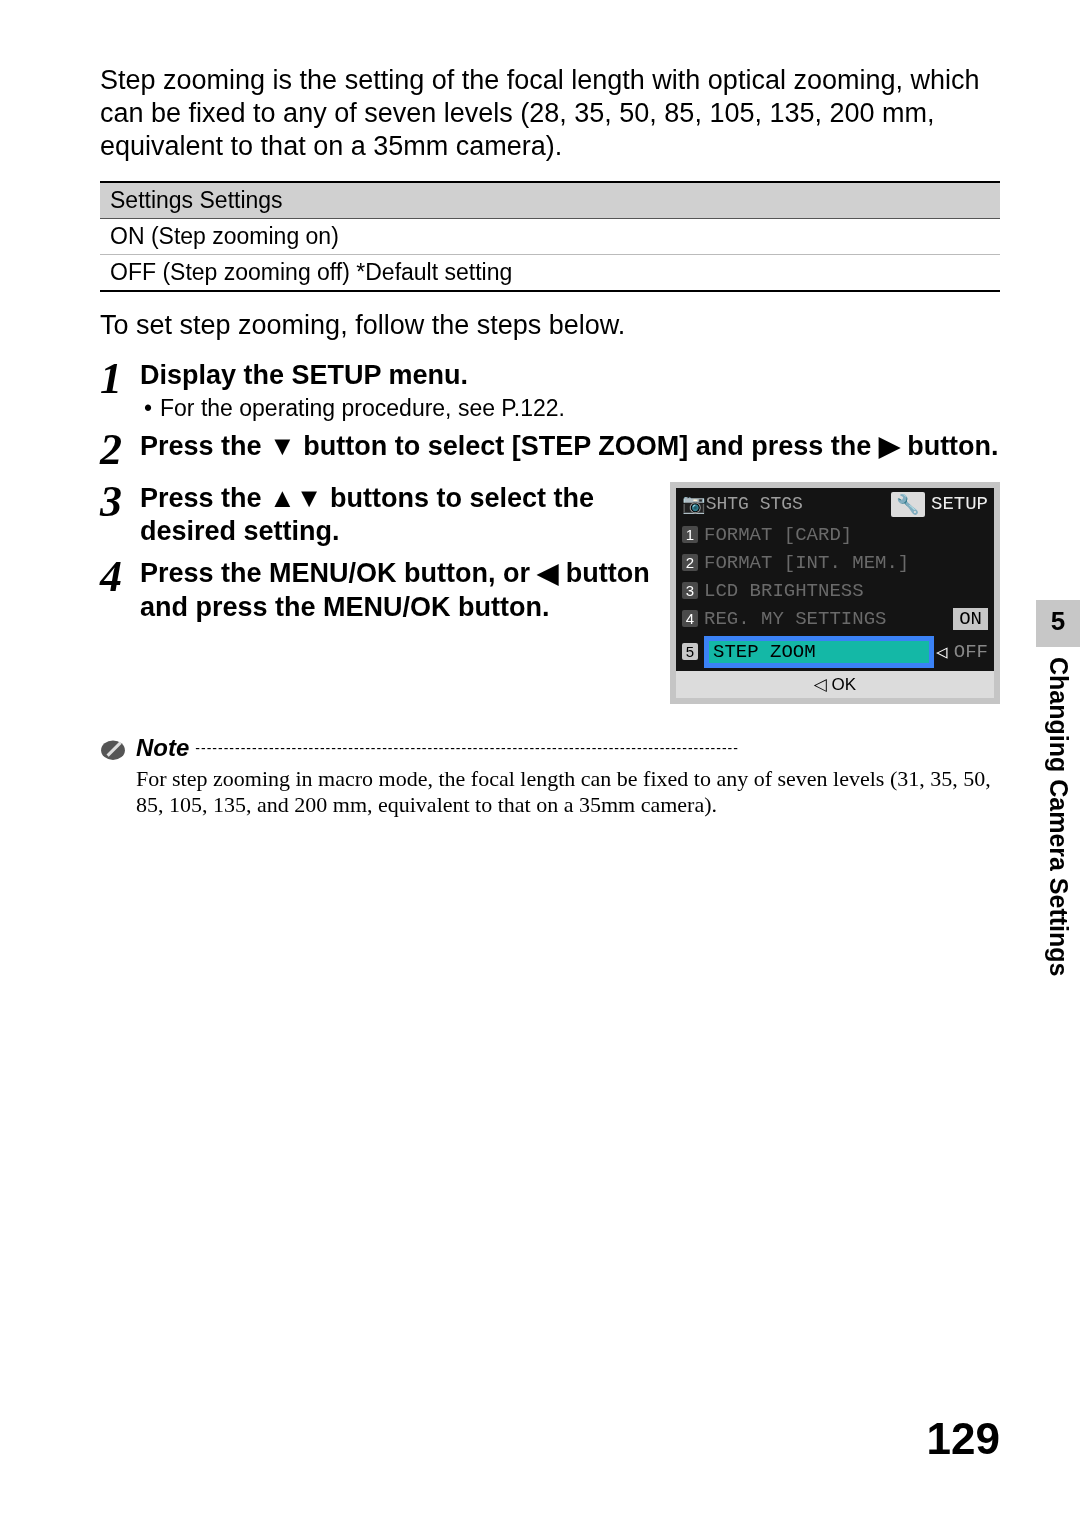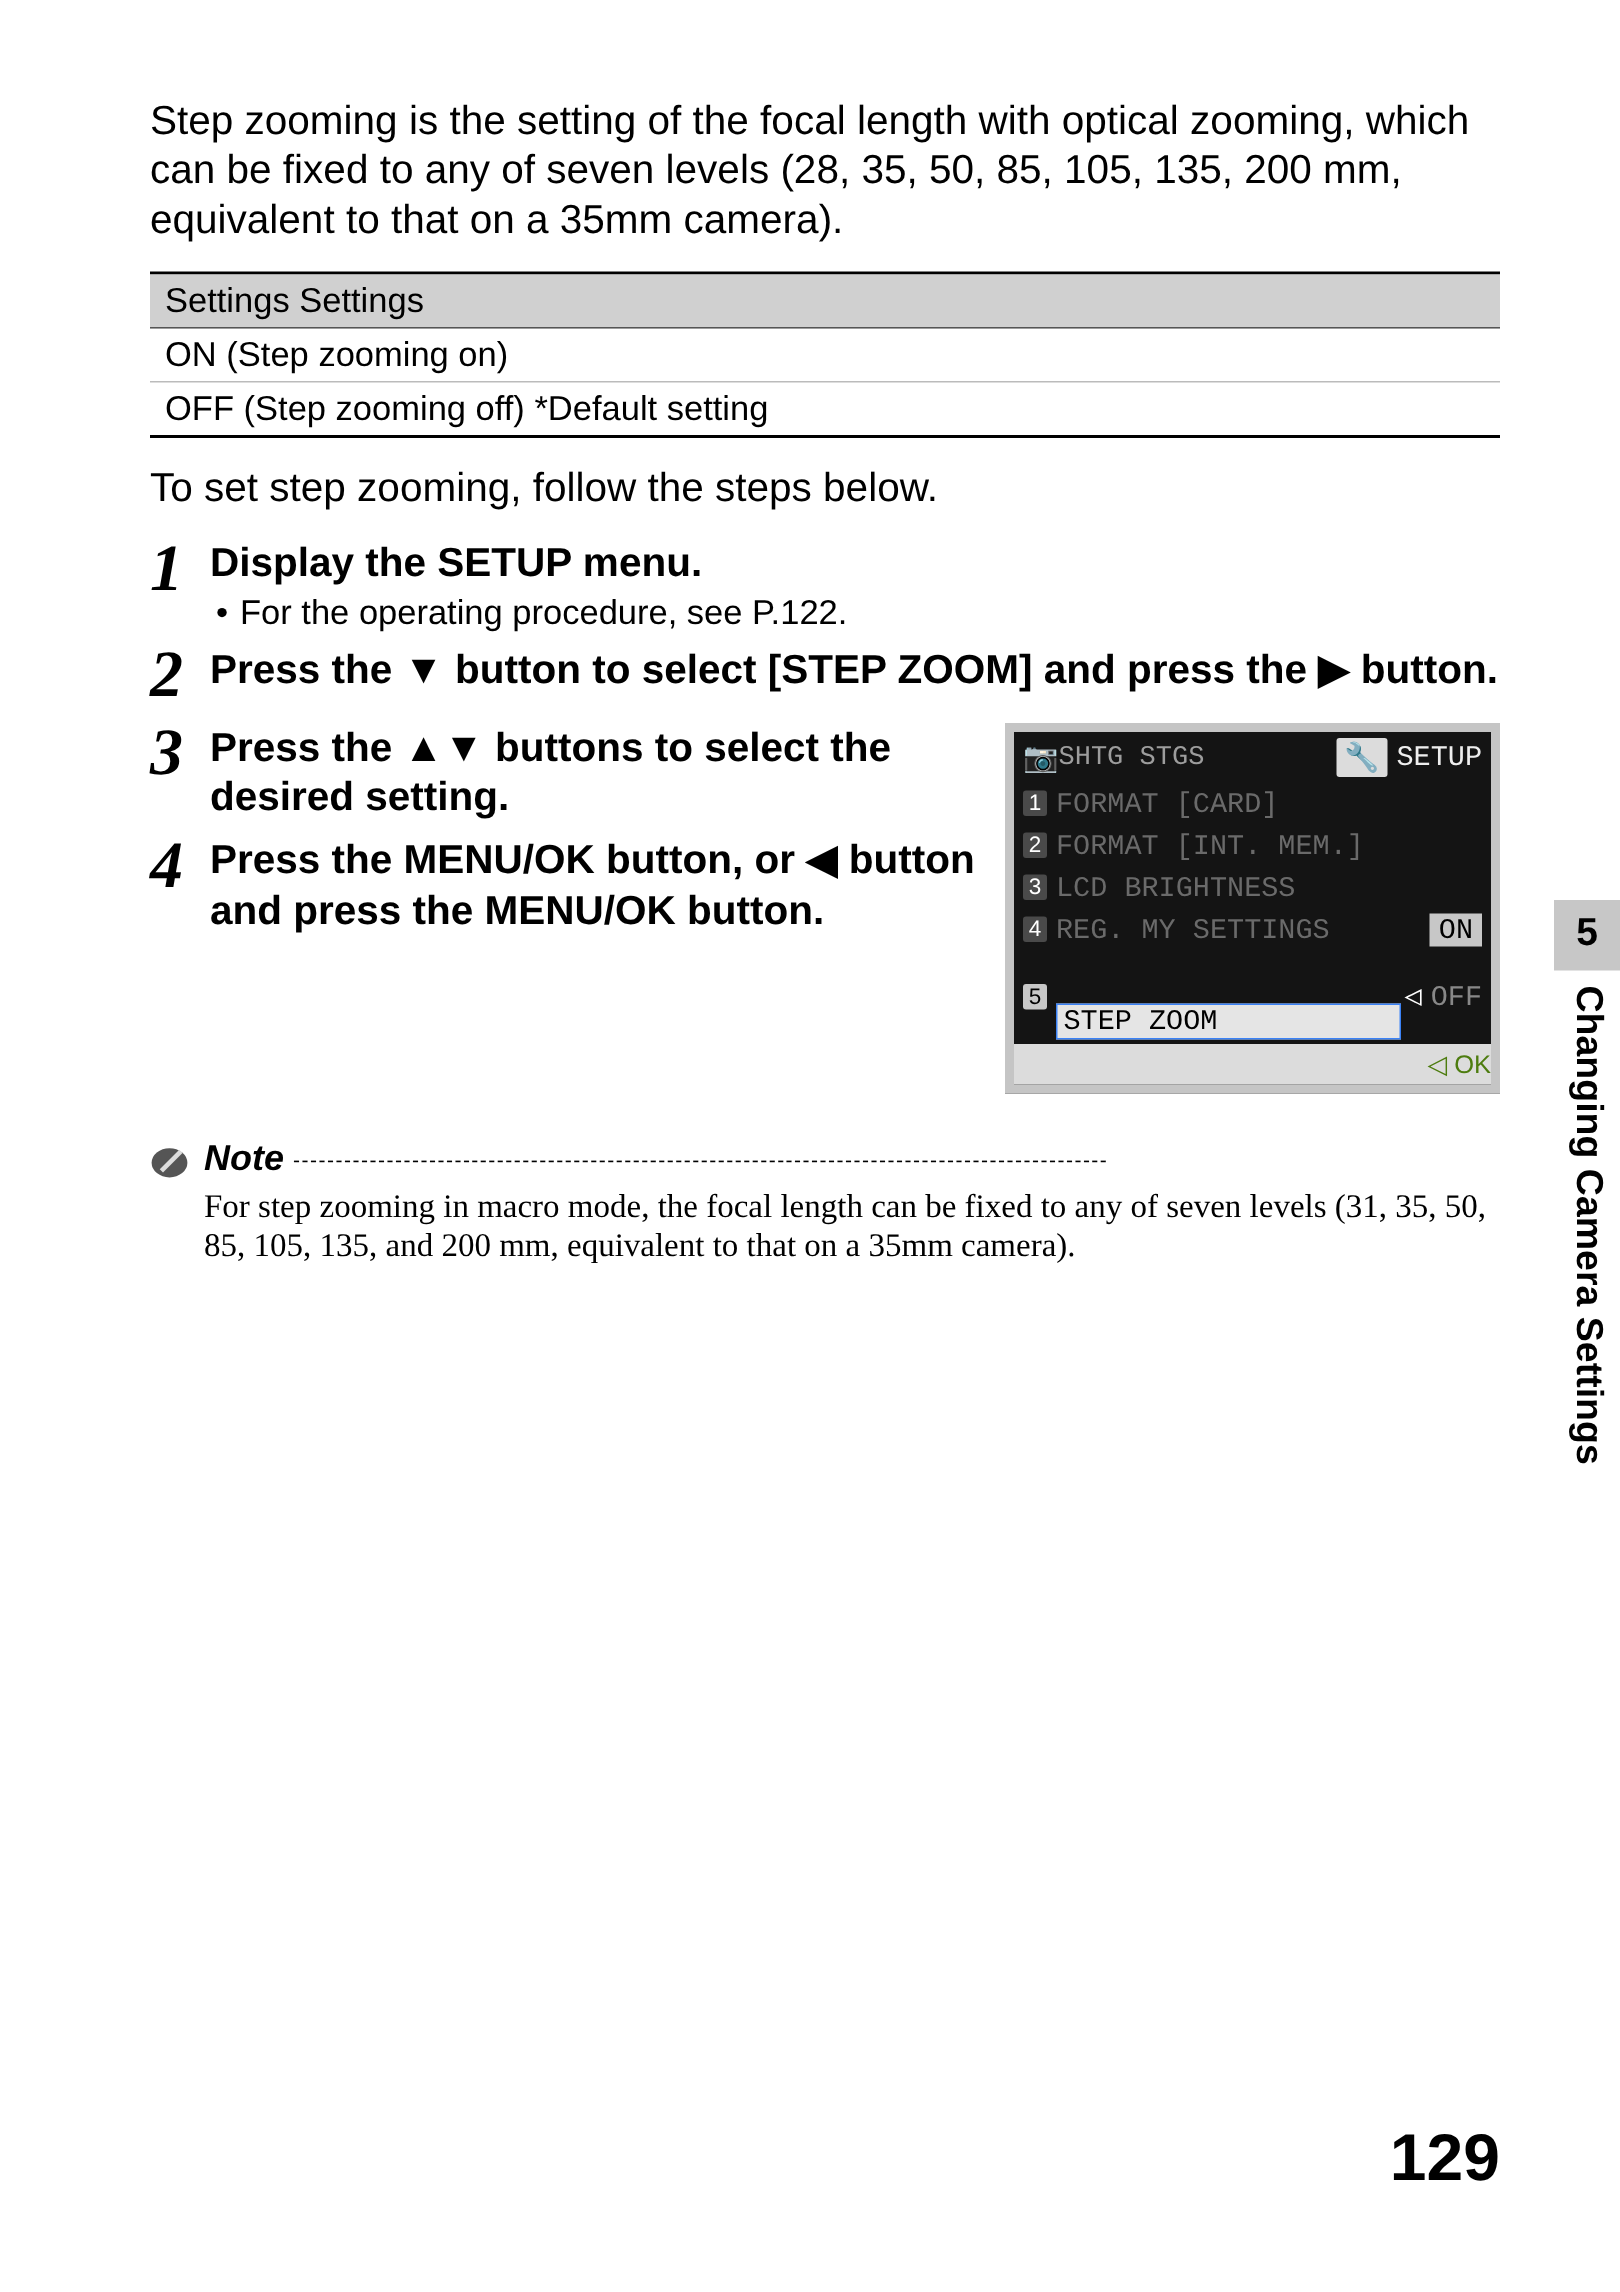--- a/index.html
+++ b/index.html
@@ -28,24 +28,24 @@
   .lcd-header { display: flex; align-items: center; padding: 4px 6px; }
   .lcd-header .hdr-left { color: #9d9d9d; flex: 1; font-size: 18px; white-space: nowrap; }
   .lcd-header .wrench { background: #dcdcdc; color: #000; font-weight: bold; padding: 1px 5px; margin: 0 6px; font-family: Arial; border-radius: 2px; }
   .lcd-header .setup { color: #eee; }
   .lcd-row { display: flex; align-items: center; padding: 3px 6px; }
   .lcd-row .rownum { width: 16px; text-align: center; background: #4a4a4a; color: #fff; margin-right: 6px; font-family: Arial; font-size: 15px; border-radius: 2px; }
   .lcd-row .rowlabel { flex: 1; color: #6a6a6a; white-space: nowrap; overflow: hidden; }
   .lcd-row .rowval { color: #888; padding-left: 4px; }
   .lcd-row .rowval.on { background: #c7c7c7; color: #000; padding: 0 6px; }
   .lcd-row.active .rownum { background: #c7c7c7; color: #000; }
-  .lcd-row.active .rowlabel { background: #e5e5e5; color: #000; padding-left: 4px; border: 1px solid #3b82f6; margin-top: 32px; }
+  .lcd-row.active .rowlabel { background: #14b8a6; color: #000; padding-left: 4px; border: 5px solid #3b82f6; }
   .lcd-row.active .sep { color: #fff; }
   .sep { color: #555; padding: 0 2px; }
-  .lcd-footer { background: #dcdcdc; color: #4d7c0f; text-align: right; font-family: Arial; font-size: 17px; padding: 3px 0; }
+  .lcd-footer { background: #dcdcdc; color: #000000; text-align: center; font-family: Arial; font-size: 17px; padding: 3px 0; }
   .note-block { margin-top: 30px; }
   .note-head { display: flex; align-items: center; font-family: Liberation Sans, sans-serif; font-style: italic; font-weight: 700; font-size: 24px; margin-bottom: 4px; }
   .note-icon { width: 26px; height: 26px; margin-right: 10px; position: relative; }
   .note-icon svg { width: 26px; height: 26px; }
   .note-dashes { flex: 1; font-style: normal; font-weight: normal; font-size: 14px; letter-spacing: 1px; white-space: nowrap; overflow: hidden; padding-left: 6px; color: #000; }
   .note-body { font-size: 22px; line-height: 1.2; padding-left: 36px; font-family: Liberation Serif, serif; }
   .side-tab { position: absolute; right: 0; top: 600px; width: 44px; }
   .side-chapter { background: #c7c7c7; color: #000; font-weight: 700; font-size: 26px; text-align: center; padding: 6px 0 10px 0; }
   .side-label { writing-mode: vertical-rl; font-weight: 700; font-size: 25px; padding: 10px 8px 10px 8px; white-space: nowrap; }
   .page-num { position: absolute; right: 80px; bottom: 64px; font-weight: 900; font-size: 44px; }

